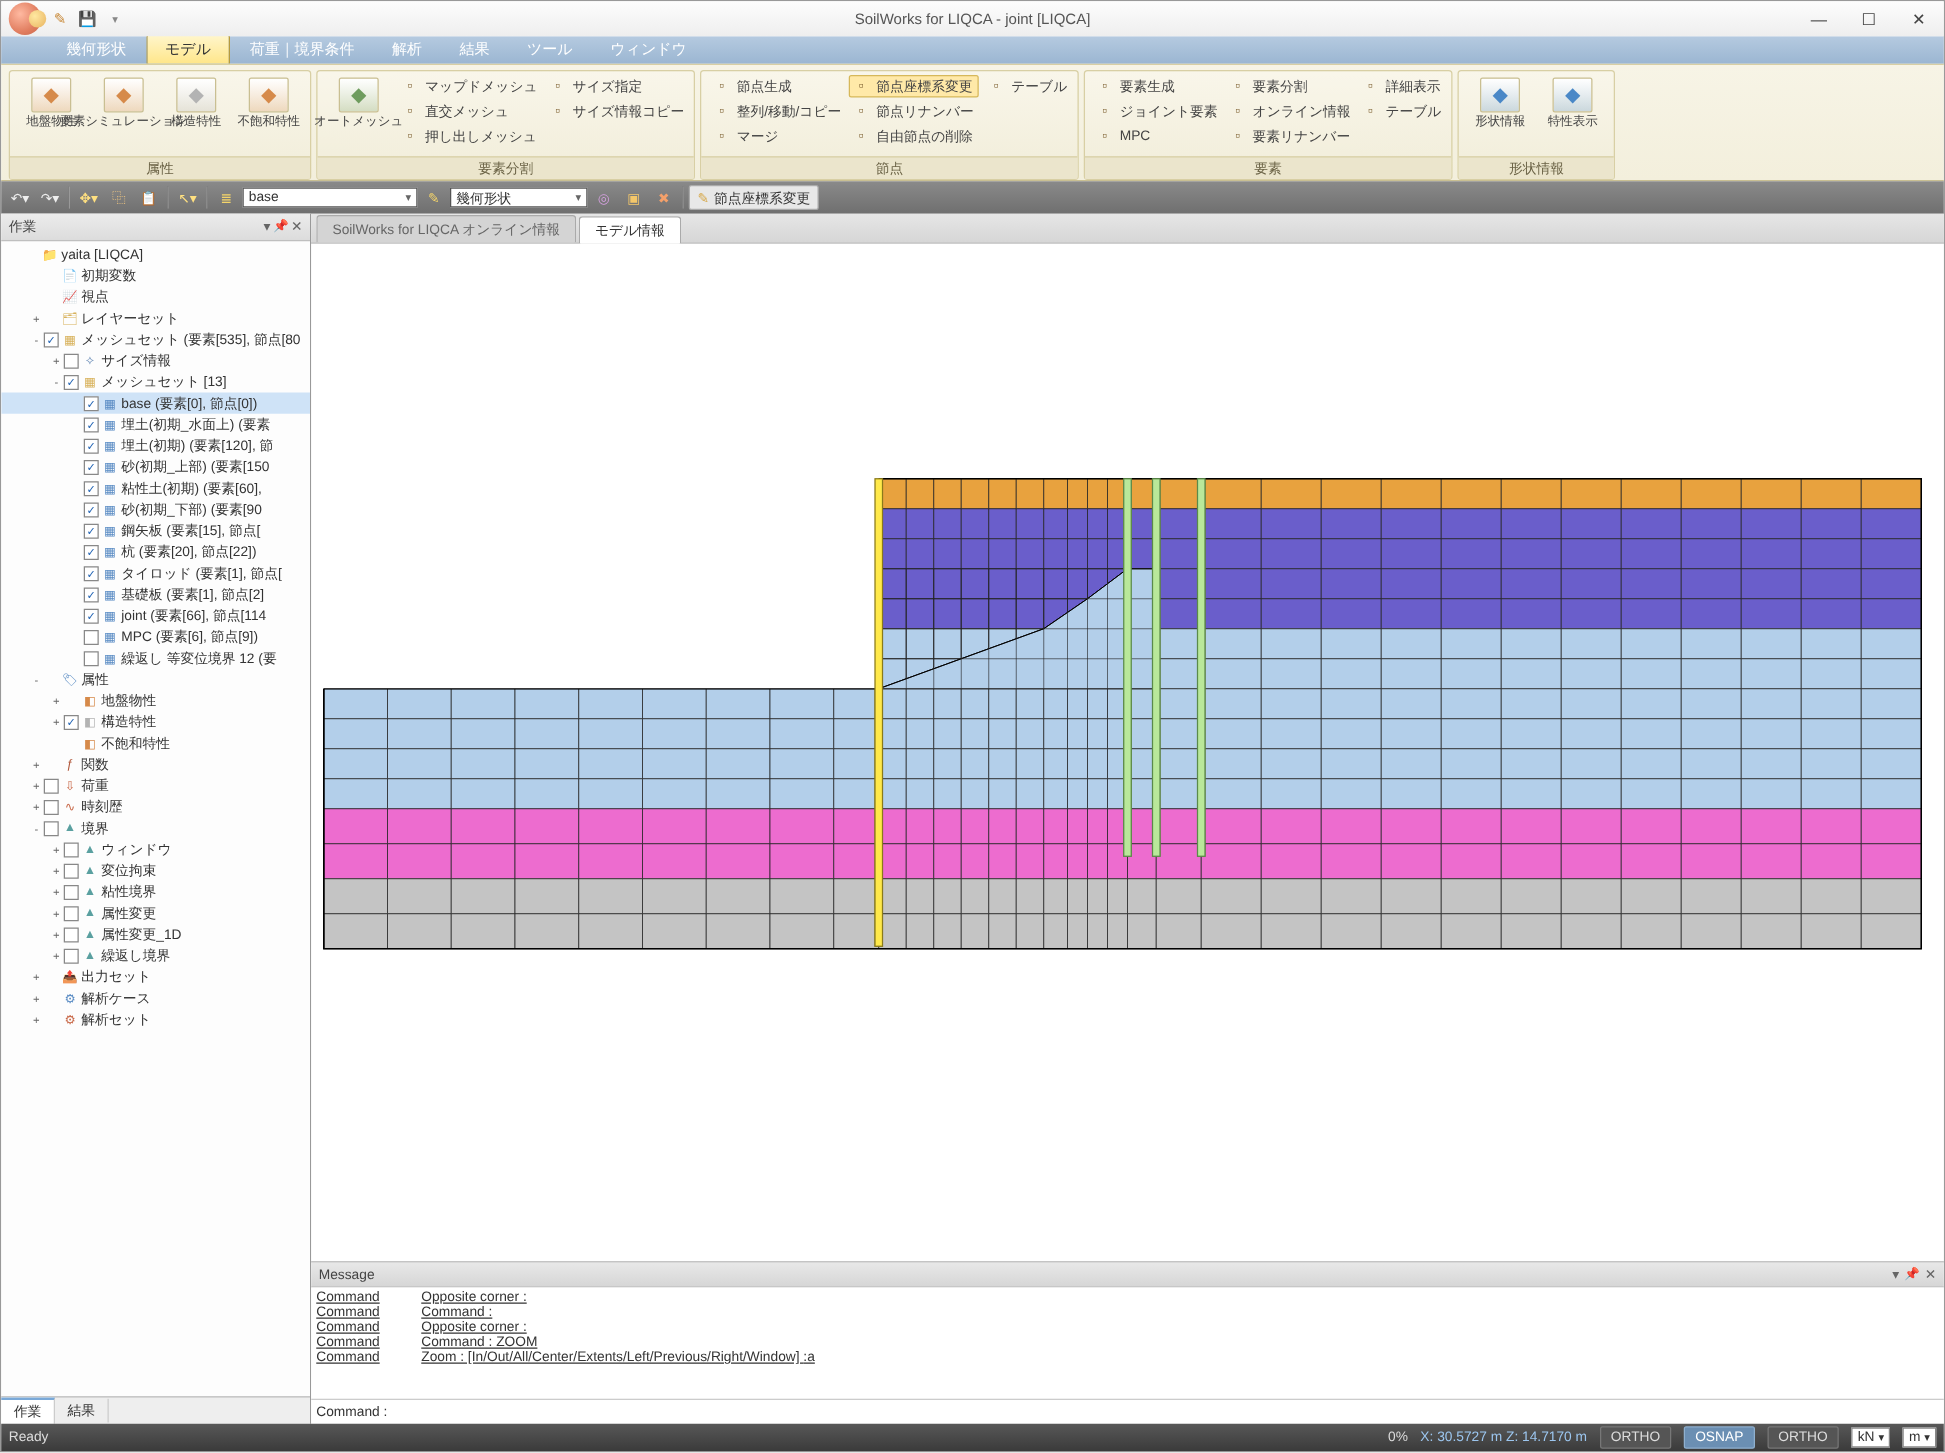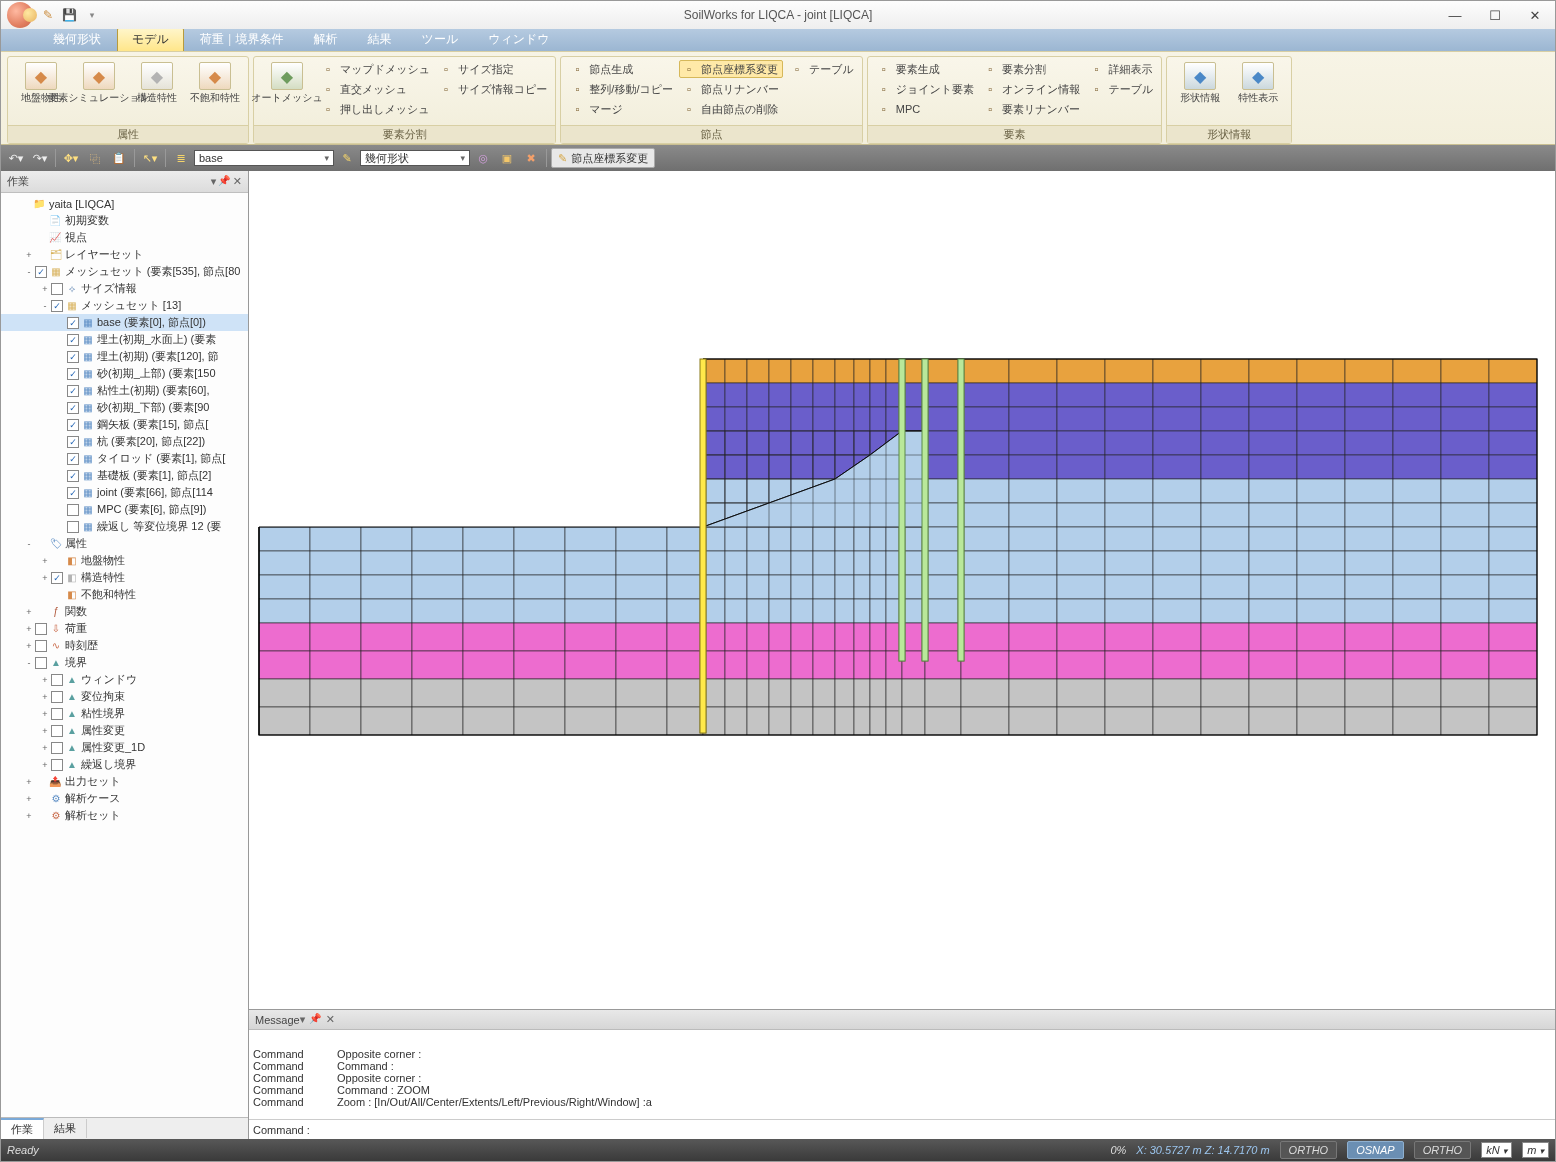--- a/index.html
+++ b/index.html
@@ -59,28 +59,28 @@
 .lefttabs .lt.active { background:#fff; border-top:2px solid #7aa9d8; }
 
 .center { flex:1; display:flex; flex-direction:column; min-height:0; }
 .doctabs { height:24px; background:linear-gradient(#e6e6e6,#d6d6d6); border-bottom:1px solid #aaa; display:flex; align-items:flex-end; padding-left:4px; }
 .doctabs .dt { padding:3px 12px; font-size:11px; background:#d4d4d4; color:#666; border:1px solid #aaa; border-bottom:none; border-top-left-radius:3px; border-top-right-radius:3px; margin-right:2px; cursor:pointer; }
 .doctabs .dt.active { background:#fff; color:#333; position:relative; top:1px; }
 .viewport { flex:1; background:#fff; position:relative; overflow:hidden; }
 #meshsvg { position:absolute; left:0; top:0; }
 
 .msgpane { height:130px; border-top:1px solid #999; display:flex; flex-direction:column; background:#f7f7f7; }
-.msgpane .mh { height:20px; background:linear-gradient(#e8e8e8,#d6d6d6); border-bottom:1px solid #bbb; padding:0 6px; font-size:11px; color:#444; display:flex; align-items:center; }
-.msgpane .ml { flex:1; overflow:auto; background:#fff; font-size:11px; padding:18px 4px; font-family:Consolas,monospace; color:#333; }
+.msgpane .mh { height:20px; background:linear-gradient(#e8e8e8,#d6d6d6); border-bottom:1px solid #bbb; padding:0 6px; font-size:11px; color:#444; display:flex; align-items:center; justify-content:space-between; }
+.msgpane .ml { flex:1; overflow:auto; background:#fff; font-size:11px; padding:2px 4px; font-family:Consolas,monospace; color:#333;text-decoration:underline; }
 .msgpane .ml .row { display:flex; }
 .msgpane .ml .c1 { width:84px; }
 .msgpane .cmd { height:20px; border-top:1px solid #ccc; display:flex; align-items:center; font-size:11px; padding:0 4px; background:#fff; }
 .msgpane .cmd input { border:none; outline:none; font-size:11px; flex:1; font-family:Consolas,monospace; }
 
-.status { height:22px; background:linear-gradient(#585858,#3a3a3a); color:#ddd; display:flex; align-items:center; font-size:11px; padding:0 6px; gap:10px;font-style:italic; }
+.status { height:22px; background:linear-gradient(#585858,#3a3a3a); color:#ddd; display:flex; align-items:center; font-size:11px; padding:0 6px; gap:10px; }
 .status .sfill { flex:1; }
 .status .sbox { padding:2px 8px; background:#555; border:1px solid #777; border-radius:2px; }
 .status .sbox.on { background:#6b8fb3; color:#fff; border-color:#8fb0cf; }
 .status .sinp { background:#fff; color:#333; padding:1px 4px; border:1px solid #888; }
 </style>
 </head>
 <body>
 
 <div class="app">
 
@@ -562,20 +562,24 @@
             <span>解析セット</span>
           </div>
         </div>
       <div class="lefttabs" id="lefttabs">
           <div class="lt active">作業</div>
           <div class="lt">結果</div>
         </div>
     </div>
 
     <div class="center">
+      <div class="doctabs" id="doctabs">
+          <div class="dt">SoilWorks for LIQCA オンライン情報</div>
+          <div class="dt active">モデル情報</div>
+        </div>
       <div class="viewport">
         <svg id="meshsvg" width="1300" height="770">
             <polygon points="454,188 476,188 476,212 454,212" fill="#e8a23e" stroke="#222" stroke-width="0.6"></polygon>
             <polygon points="476,188 498,188 498,212 476,212" fill="#e8a23e" stroke="#222" stroke-width="0.6"></polygon>
             <polygon points="498,188 520,188 520,212 498,212" fill="#e8a23e" stroke="#222" stroke-width="0.6"></polygon>
             <polygon points="520,188 542,188 542,212 520,212" fill="#e8a23e" stroke="#222" stroke-width="0.6"></polygon>
             <polygon points="542,188 564,188 564,212 542,212" fill="#e8a23e" stroke="#222" stroke-width="0.6"></polygon>
             <polygon points="564,188 586,188 586,212 564,212" fill="#e8a23e" stroke="#222" stroke-width="0.6"></polygon>
             <polygon points="586,188 605,188 605,212 586,212" fill="#e8a23e" stroke="#222" stroke-width="0.6"></polygon>
             <polygon points="605,188 621,188 621,212 605,212" fill="#e8a23e" stroke="#222" stroke-width="0.6"></polygon>

